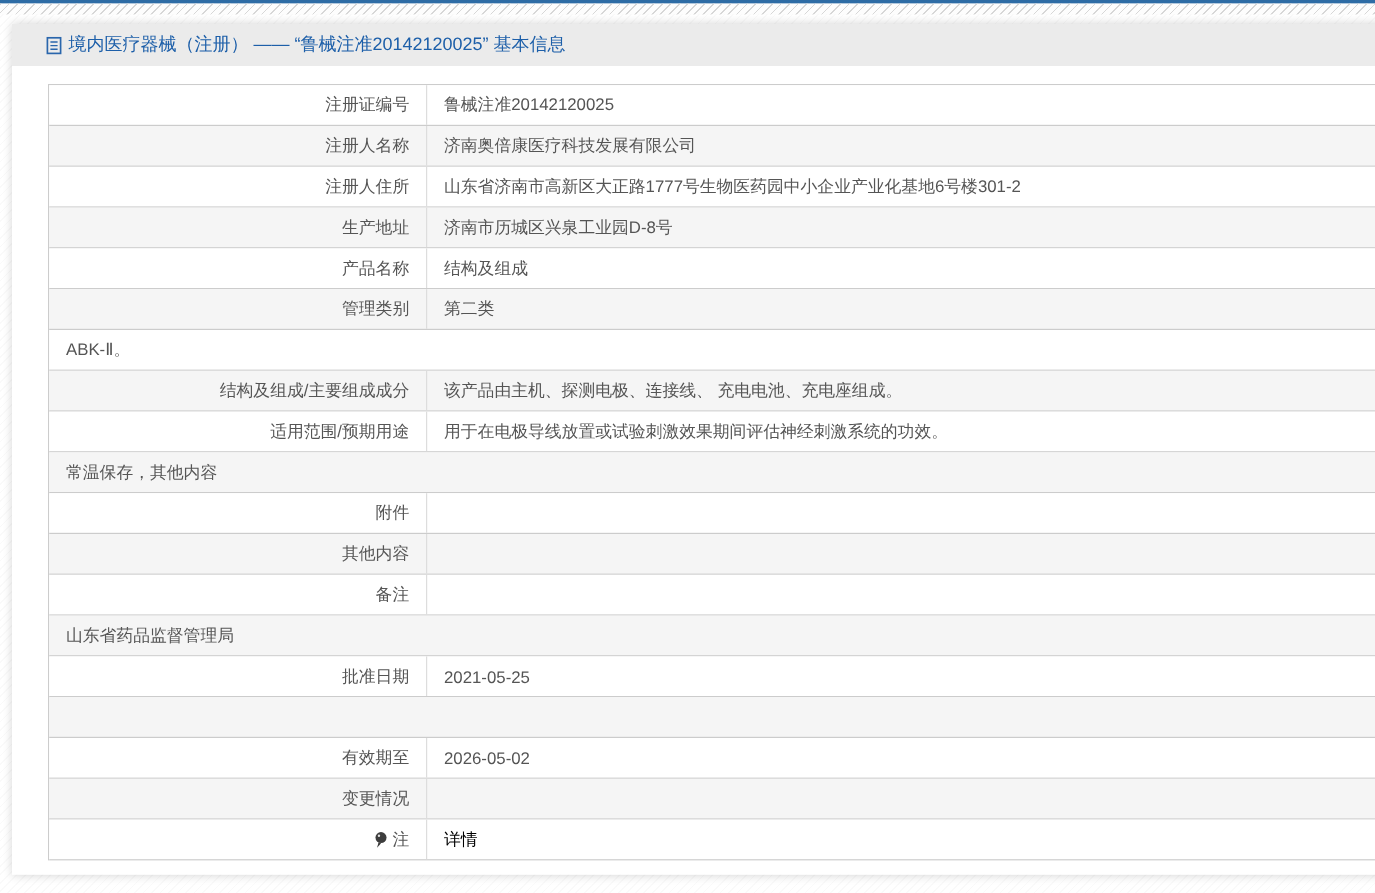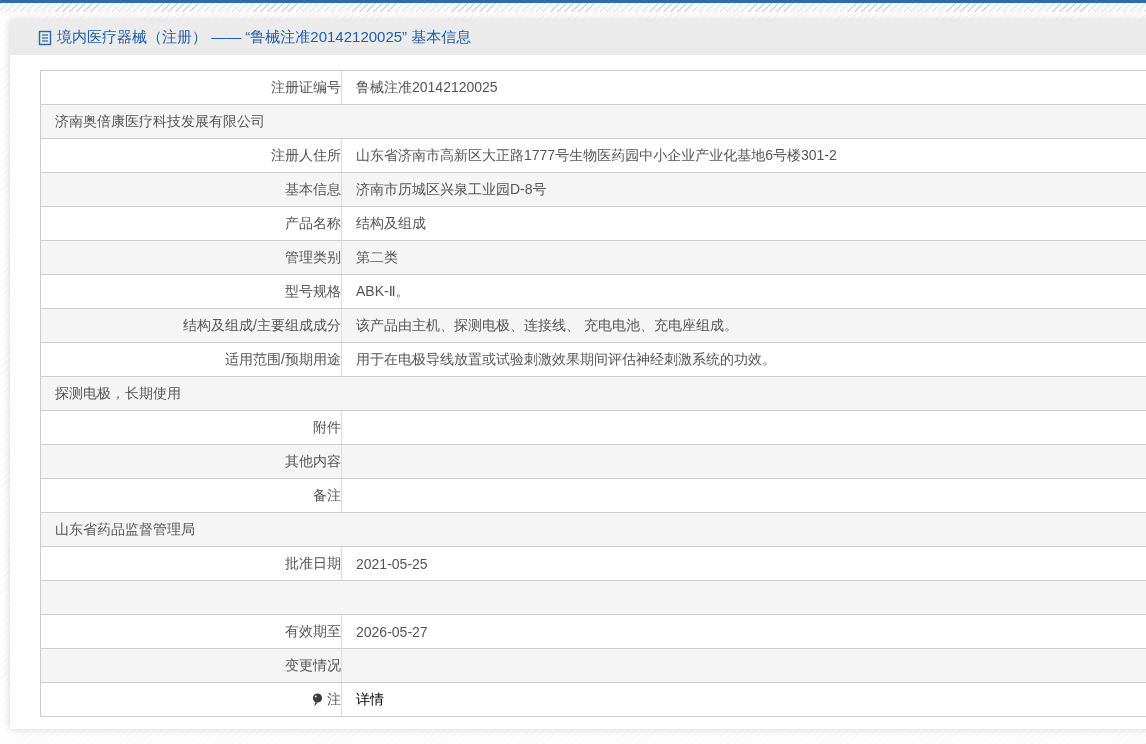--- a/index.html
+++ b/index.html
@@ -60,20 +60,21 @@
   }
   .t-row {
     display: flex;
     height: 33px;
     border-bottom: 1px solid #cccccc;
     background: #ffffff;
   }
   .t-row:nth-child(even) { background: #f5f5f5; }
   .t-label {
     width: 300px;
+    padding-right: 14px;
     border-right: 1px solid #dddddd;
     display: flex;
     align-items: center;
     justify-content: flex-end;
     font-size: 14px;
     color: #555555;
     white-space: nowrap;
     gap: 3px;
   }
   .t-value {
@@ -116,35 +117,38 @@
   <div class="info-table">
       <div class="t-row">
         <div class="t-label">
           <span>注册证编号</span>
         </div>
         <div class="t-value">
           <span>鲁械注准20142120025</span>
         </div>
       </div>
       <div class="t-row">
+        <div class="t-label">
+          <span>注册人名称</span>
+        </div>
         <div class="t-value">
           <span>济南奥倍康医疗科技发展有限公司</span>
         </div>
       </div>
       <div class="t-row">
         <div class="t-label">
           <span>注册人住所</span>
         </div>
         <div class="t-value">
           <span>山东省济南市高新区大正路1777号生物医药园中小企业产业化基地6号楼301-2</span>
         </div>
       </div>
       <div class="t-row">
         <div class="t-label">
-          <span>基本信息</span>
+          <span>生产地址</span>
         </div>
         <div class="t-value">
           <span>济南市历城区兴泉工业园D-8号</span>
         </div>
       </div>
       <div class="t-row">
         <div class="t-label">
           <span>产品名称</span>
         </div>
         <div class="t-value">
@@ -153,23 +157,20 @@
       </div>
       <div class="t-row">
         <div class="t-label">
           <span>管理类别</span>
         </div>
         <div class="t-value">
           <span>第二类</span>
         </div>
       </div>
       <div class="t-row">
-        <div class="t-label">
-          <span>型号规格</span>
-        </div>
         <div class="t-value">
           <span>ABK-Ⅱ。</span>
         </div>
       </div>
       <div class="t-row">
         <div class="t-label">
           <span>结构及组成/主要组成成分</span>
         </div>
         <div class="t-value">
           <span>该产品由主机、探测电极、连接线、 充电电池、充电座组成。</span>
@@ -178,21 +179,21 @@
       <div class="t-row">
         <div class="t-label">
           <span>适用范围/预期用途</span>
         </div>
         <div class="t-value">
           <span>用于在电极导线放置或试验刺激效果期间评估神经刺激系统的功效。</span>
         </div>
       </div>
       <div class="t-row">
         <div class="t-value">
-          <span>探测电极，长期使用</span>
+          <span>常温保存，其他内容</span>
         </div>
       </div>
       <div class="t-row">
         <div class="t-label">
           <span>附件</span>
         </div>
         <div class="t-value">
           <span></span>
         </div>
       </div>
@@ -228,21 +229,21 @@
       <div class="t-row">
         <div class="t-value">
           <span></span>
         </div>
       </div>
       <div class="t-row">
         <div class="t-label">
           <span>有效期至</span>
         </div>
         <div class="t-value">
-          <span>2026-05-27</span>
+          <span>2026-05-02</span>
         </div>
       </div>
       <div class="t-row">
         <div class="t-label">
           <span>变更情况</span>
         </div>
         <div class="t-value">
           <span></span>
         </div>
       </div>

